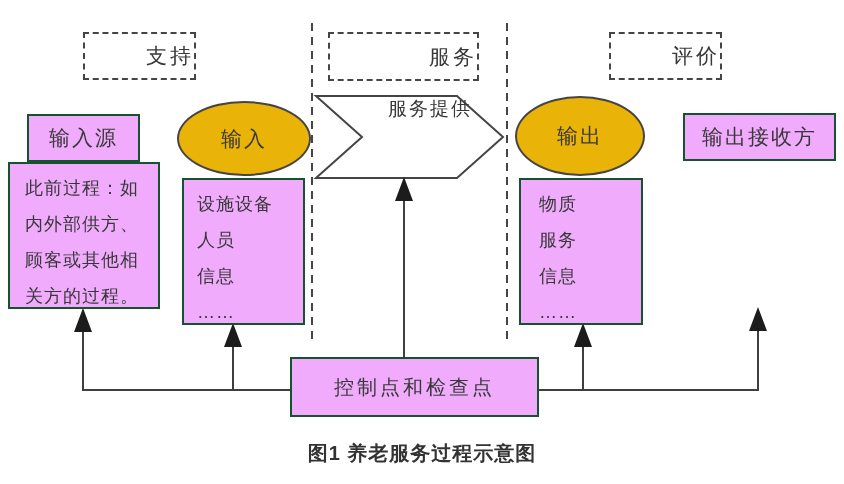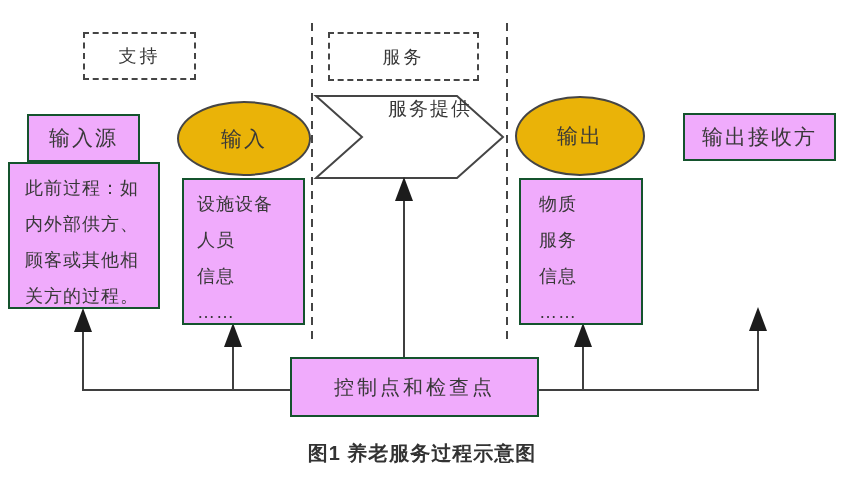--- a/index.html
+++ b/index.html
@@ -19,22 +19,22 @@
   .stage svg.wires {
     position: absolute;
     left: 0; top: 0;
   }
   .abs { position: absolute; box-sizing: border-box; }
   .dash-box {
     border: 2px dashed #454545;
     background: #ffffff;
     display: flex;
     align-items: center;
-    justify-content: center;
-    font-size: 18px;
+    justify-content: flex-end;
+    font-size: 21px;
     letter-spacing: 3px;
     color: #383838;
   }
   .solid-box {
     border: 2px solid #14532d;
     background: #f0abfc;
   }
   .title-box {
     display: flex;
     align-items: center;
@@ -113,20 +113,23 @@
     <polygon points="583,323 574,347 592,347" fill="#1c1c1c"></polygon>
     <polygon points="758,307 749,331 767,331" fill="#1c1c1c"></polygon>
   </svg>
 
   <div class="abs dash-box" style="left:83px; top:32px; width:113px; height:48px;">
     <span>支持</span>
   </div>
   <div class="abs dash-box" style="left:328px; top:32px; width:151px; height:49px;">
     <span>服务</span>
   </div>
+  <div class="abs dash-box" style="left:609px; top:32px; width:113px; height:48px;">
+    <span>评价</span>
+  </div>
 
   <div class="abs solid-box body-box" style="left:8px; top:162px; width:152px; height:147px;">此前过程：如
 内外部供方、
 顾客或其他相
 关方的过程。</div>
   <div class="abs solid-box title-box" style="left:27px; top:114px; width:113px; height:48px;">
     <span>输入源</span>
   </div>
 
   <div class="abs solid-box body-box" style="left:182px; top:178px; width:123px; height:147px; padding-left:13px;">设施设备

